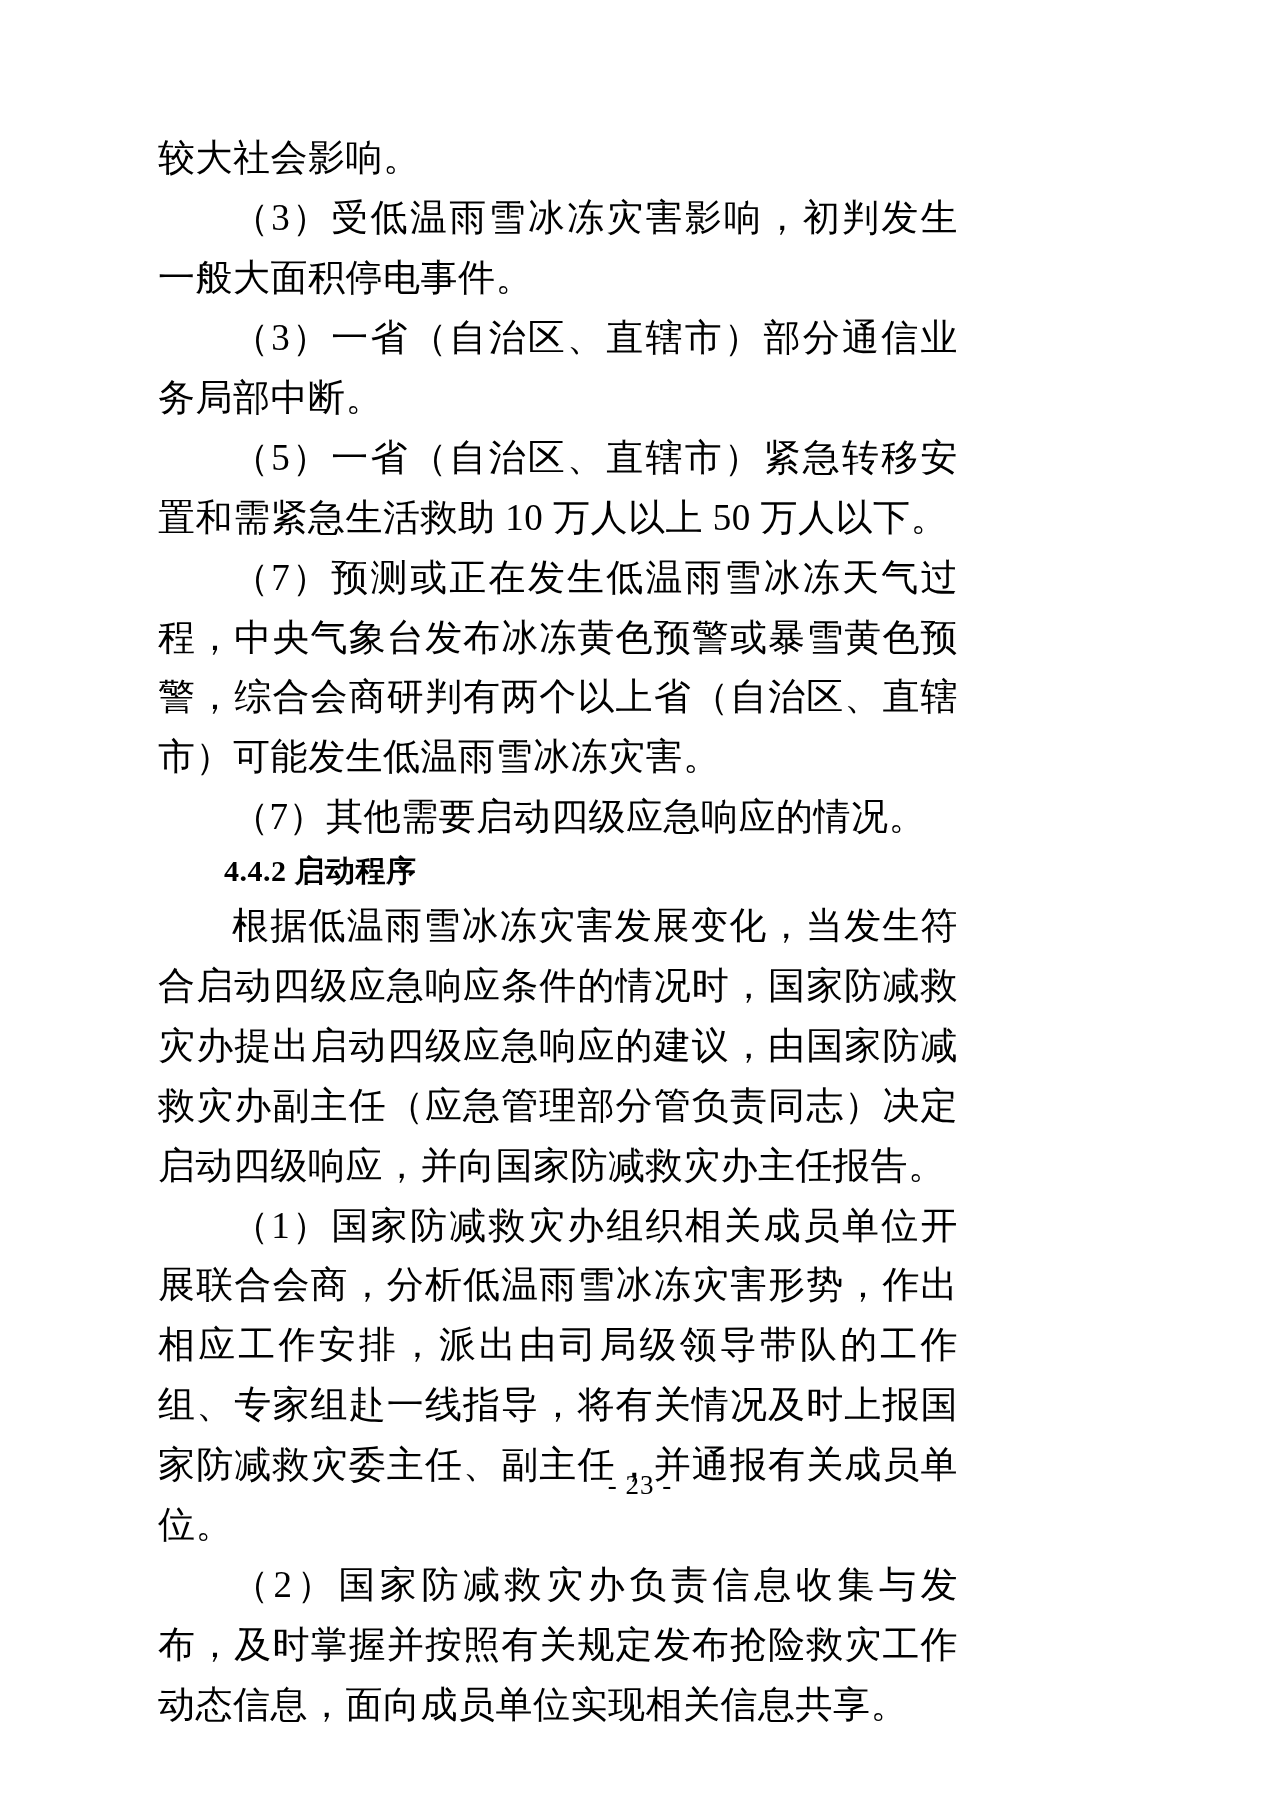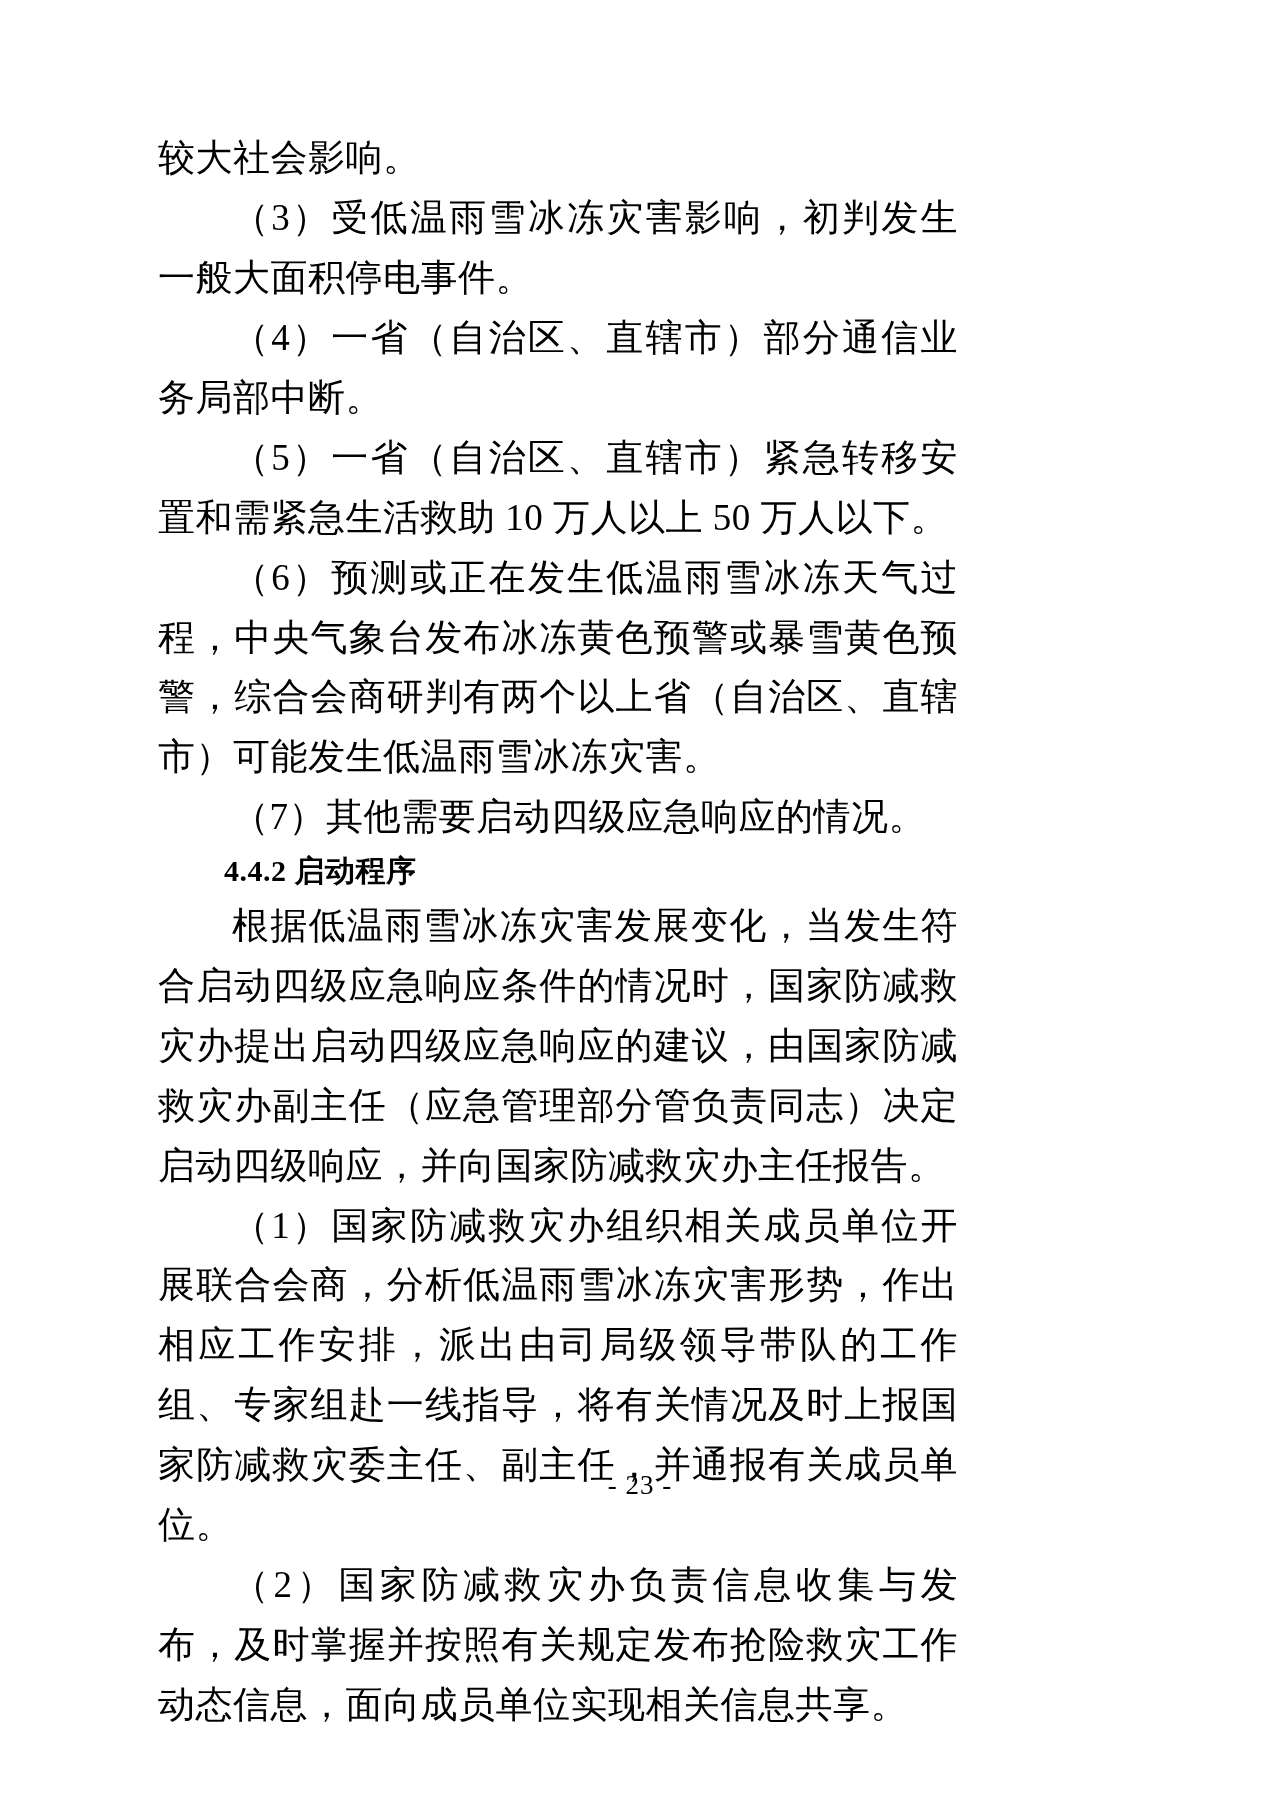--- a/index.html
+++ b/index.html
@@ -59,25 +59,25 @@
 <body>
 
 <div class="page">
 
   <div class="content">
 
     <p class="para">较大社会影响。</p>
 
     <p class="para indent">（3）受低温雨雪冰冻灾害影响，初判发生一般大面积停电事件。</p>
 
-    <p class="para indent">（4）一省（自治区、直辖市）部分通信业务局部中断。</p>
+    <p class="para indent">（3）一省（自治区、直辖市）部分通信业务局部中断。</p>
 
     <p class="para indent">（5）一省（自治区、直辖市）紧急转移安置和需紧急生活救助 10 万人以上 50 万人以下。</p>
 
-    <p class="para indent">（6）预测或正在发生低温雨雪冰冻天气过程，中央气象台发布冰冻黄色预警或暴雪黄色预警，综合会商研判有两个以上省（自治区、直辖市）可能发生低温雨雪冰冻灾害。</p>
+    <p class="para indent">（7）预测或正在发生低温雨雪冰冻天气过程，中央气象台发布冰冻黄色预警或暴雪黄色预警，综合会商研判有两个以上省（自治区、直辖市）可能发生低温雨雪冰冻灾害。</p>
 
     <p class="para indent">（7）其他需要启动四级应急响应的情况。</p>
 
     <h2 class="heading">4.4.2 启动程序</h2>
 
     <p class="para indent">根据低温雨雪冰冻灾害发展变化，当发生符合启动四级应急响应条件的情况时，国家防减救灾办提出启动四级应急响应的建议，由国家防减救灾办副主任（应急管理部分管负责同志）决定启动四级响应，并向国家防减救灾办主任报告。</p>
 
 
     <p class="para indent">（1）国家防减救灾办组织相关成员单位开展联合会商，分析低温雨雪冰冻灾害形势，作出相应工作安排，派出由司局级领导带队的工作组、专家组赴一线指导，将有关情况及时上报国家防减救灾委主任、副主任，并通报有关成员单位。</p>
 

